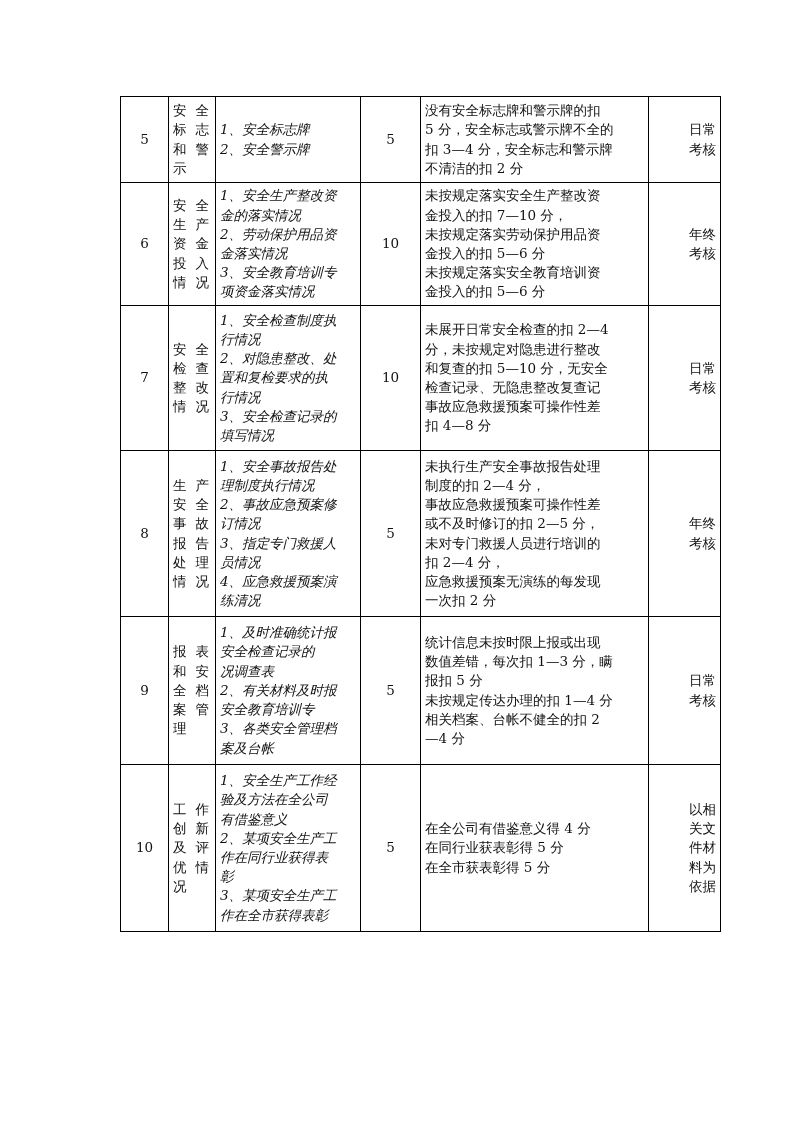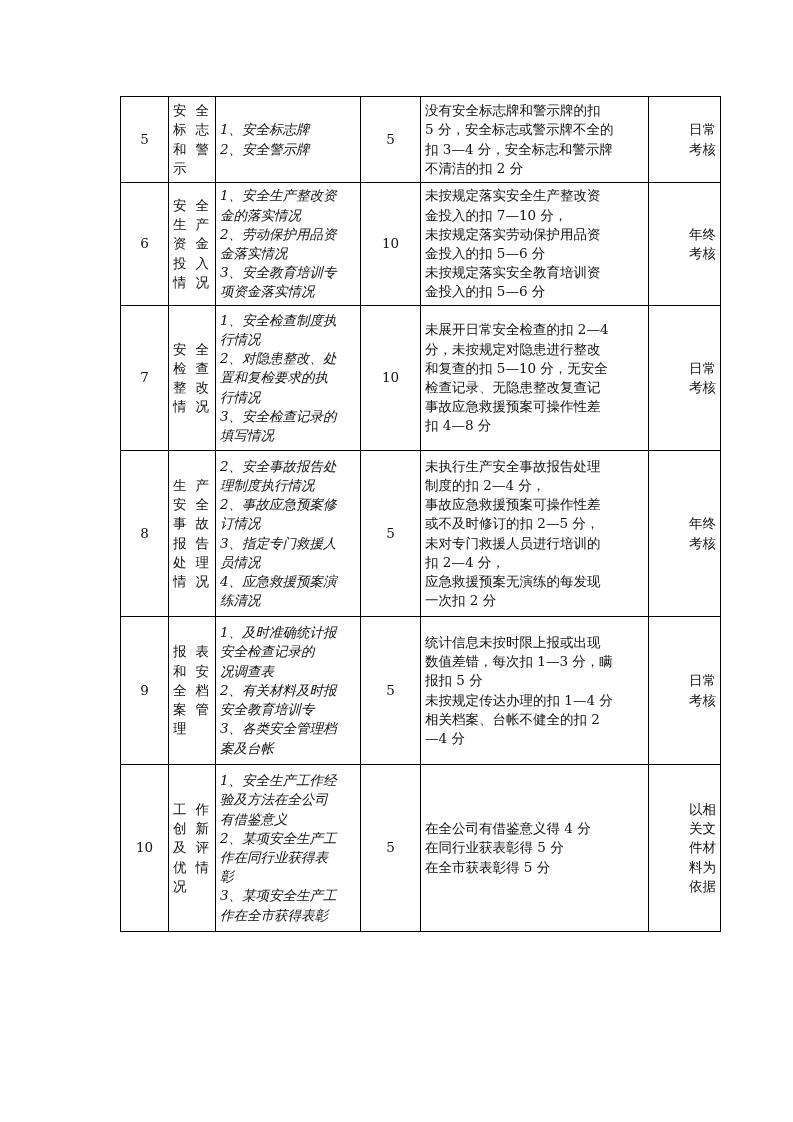--- a/index.html
+++ b/index.html
@@ -117,21 +117,21 @@
       <td class="c-no">8</td>
       <td class="c-item">
         <span class="item-line">生产</span>
         <span class="item-line">安全</span>
         <span class="item-line">事故</span>
         <span class="item-line">报告</span>
         <span class="item-line">处理</span>
         <span class="item-line">情况</span>
       </td>
       <td class="c-content">
-        <span class="line">2、安全事故报告处</span>
+        <span class="line">1、安全事故报告处</span>
         <span class="line">理制度执行情况</span>
         <span class="line">2、事故应急预案修</span>
         <span class="line">订情况</span>
         <span class="line">3、指定专门救援人</span>
         <span class="line">员情况</span>
         <span class="line">4、应急救援预案演</span>
         <span class="line">练清况</span>
       </td>
       <td class="c-score">5</td>
       <td class="c-rule">

